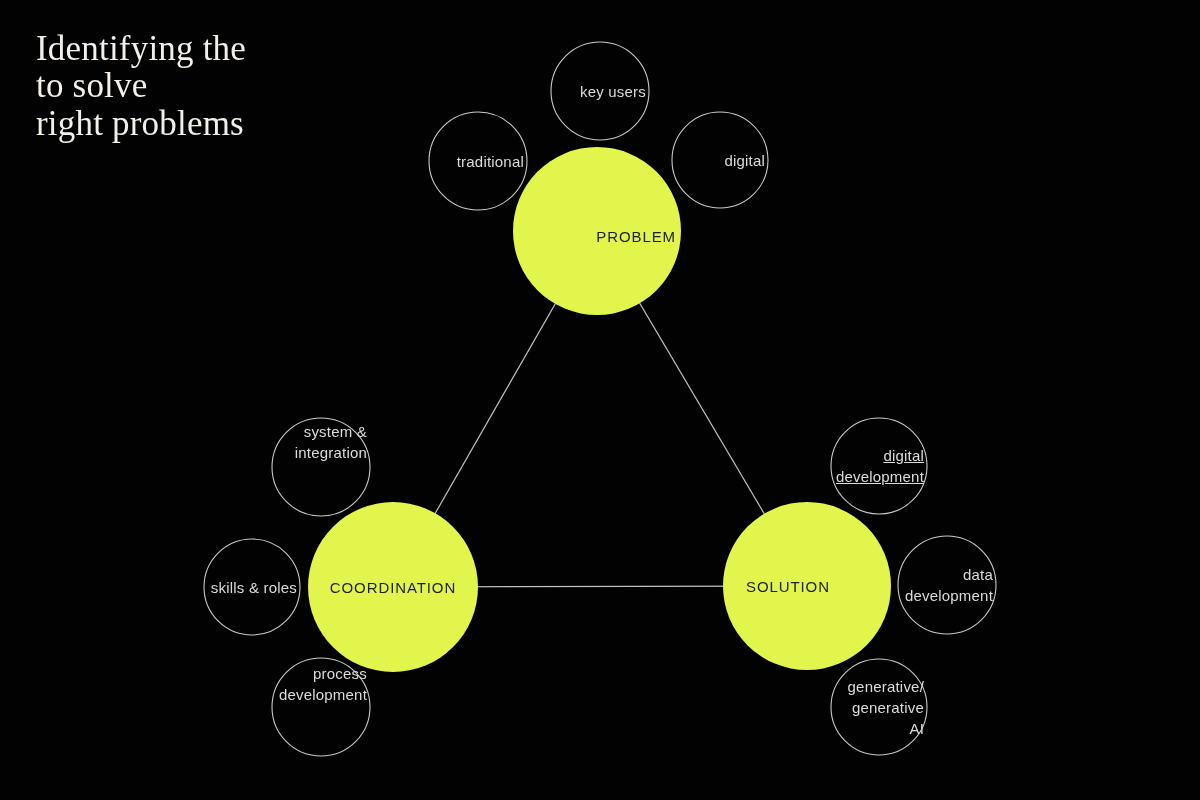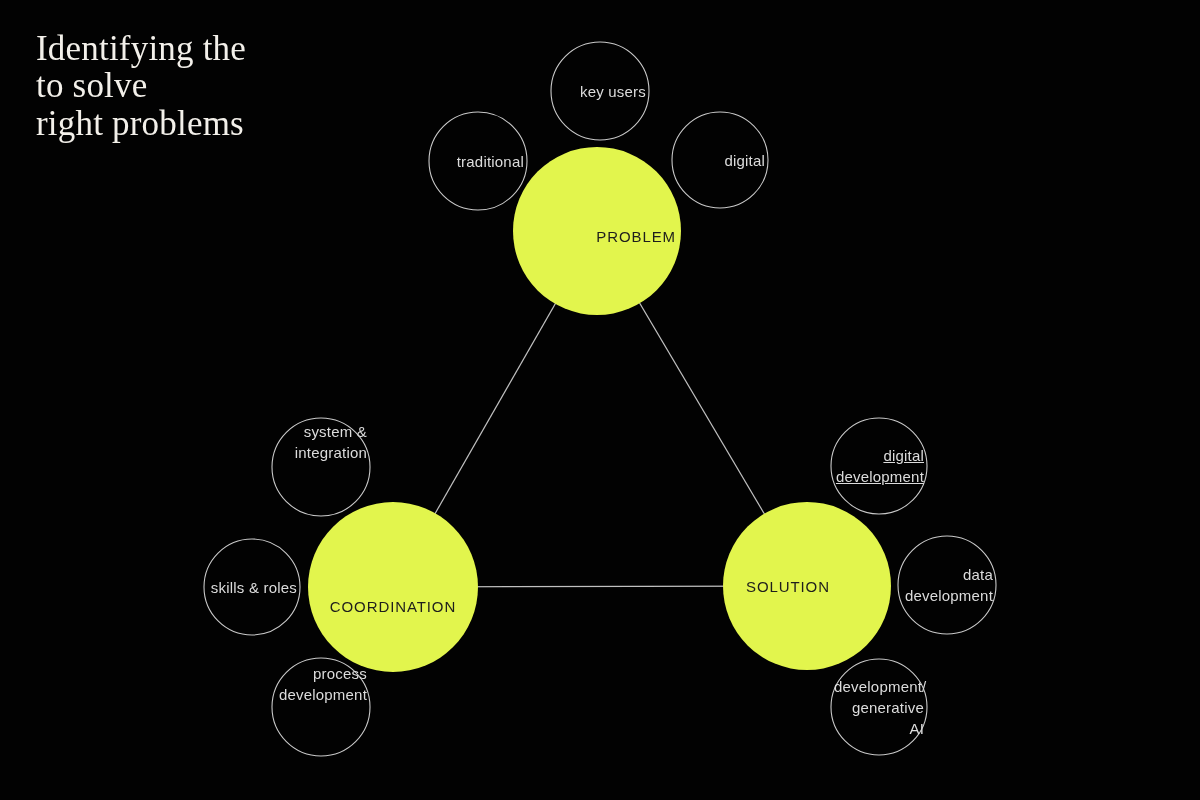--- a/index.html
+++ b/index.html
@@ -138,21 +138,21 @@
       </div>
       <div class="satellite-label" style="left: 879px; top: 466px; width: 90px; text-decoration: underline;">
         <span>digital</span>
         <span>development</span>
       </div>
       <div class="satellite-label" style="left: 947px; top: 585px; width: 92px;">
         <span>data</span>
         <span>development</span>
       </div>
       <div class="satellite-label" style="left: 879px; top: 707px; width: 90px;">
-        <span>development/</span>
+        <span>generative/</span>
         <span>generative AI</span>
       </div>
       <div class="node-label" style="left: 597px; top: 236px; width: 158px; text-align: right;"><span>PROBLEM</span></div>
-      <div class="node-label" style="left: 393px; top: 587px; width: 160px; margin-top: 19px;"><span>COORDINATION</span></div>
+      <div class="node-label" style="left: 393px; top: 587px; width: 160px;"><span>COORDINATION</span></div>
       <div class="node-label" style="left: 788px; top: 586px; width: 158px;"><span>SOLUTION</span></div>
     </div>
 
 </div>
 
 </body></html>

